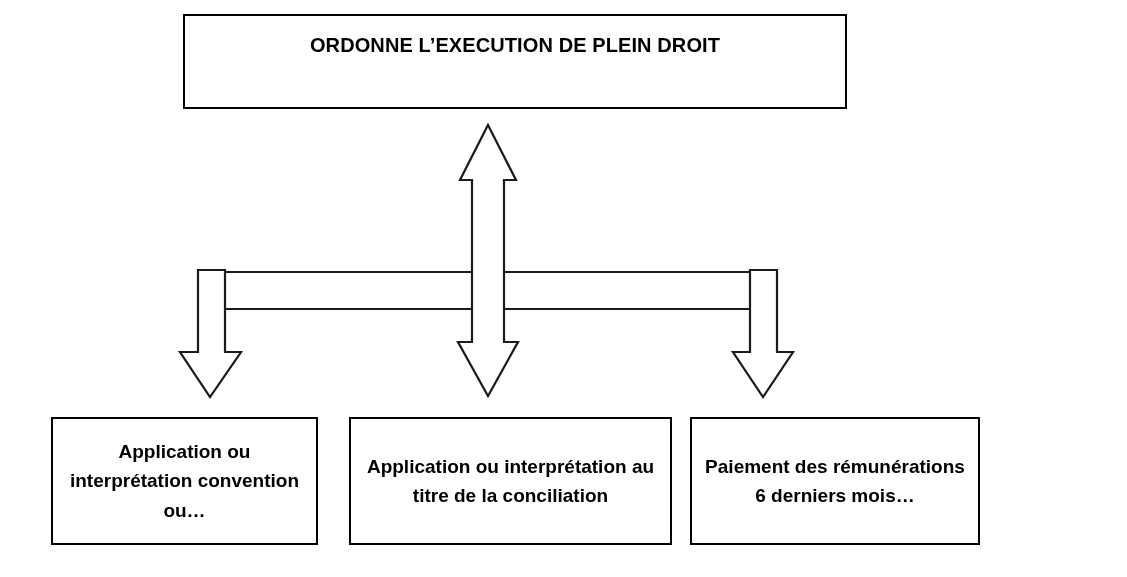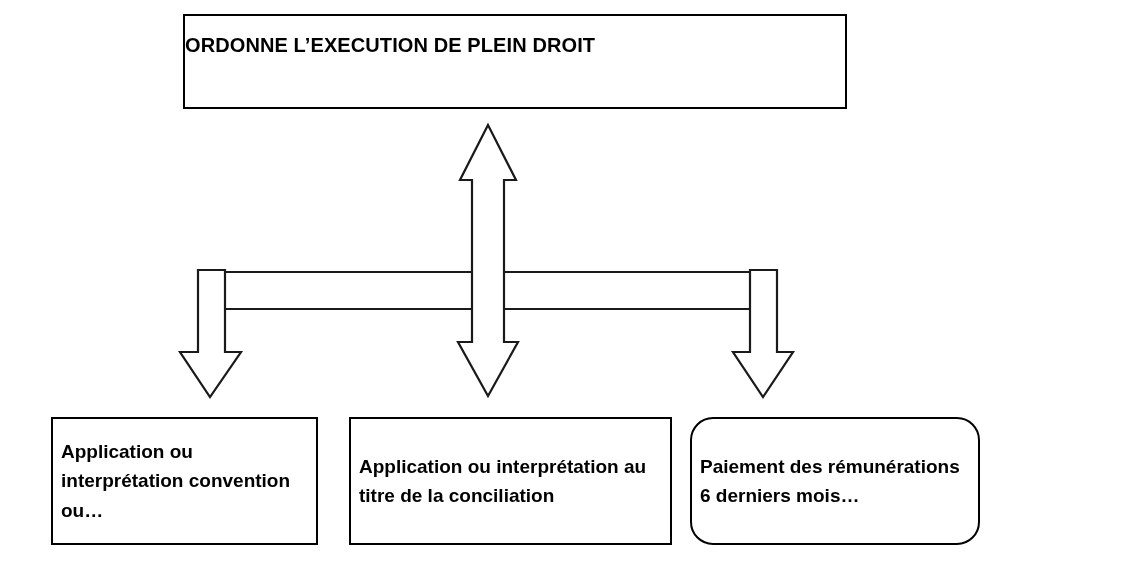--- a/index.html
+++ b/index.html
@@ -18,21 +18,21 @@
   }
 
   
   .box {
     position: absolute;
     box-sizing: border-box;
     border: 2px solid #000000;
     background: #ffffff;
     color: #000000;
     font-weight: bold;
-    text-align: left;
+    text-align: center;
   }
 
   #top-box {
     left: 183px;
     top: 14px;
     width: 664px;
     height: 95px;
     font-size: 20px;
   }
   #top-box .box-text {
@@ -51,21 +51,21 @@
     justify-content: center;
   }
   .outcome-box .box-text {
     display: block;
     line-height: 1.55;
     padding: 0 8px;
   }
 
   #outcome-box-1 { left: 51px;  width: 267px; }
   #outcome-box-2 { left: 349px; width: 323px; }
-  #outcome-box-3 { left: 690px; width: 290px; border-radius: 23px; }
+  #outcome-box-3 { left: 690px; width: 290px; }
 
   
   #connectors {
     position: absolute;
     left: 0;
     top: 0;
     width: 1127px;
     height: 577px;
     pointer-events: none;
   }

